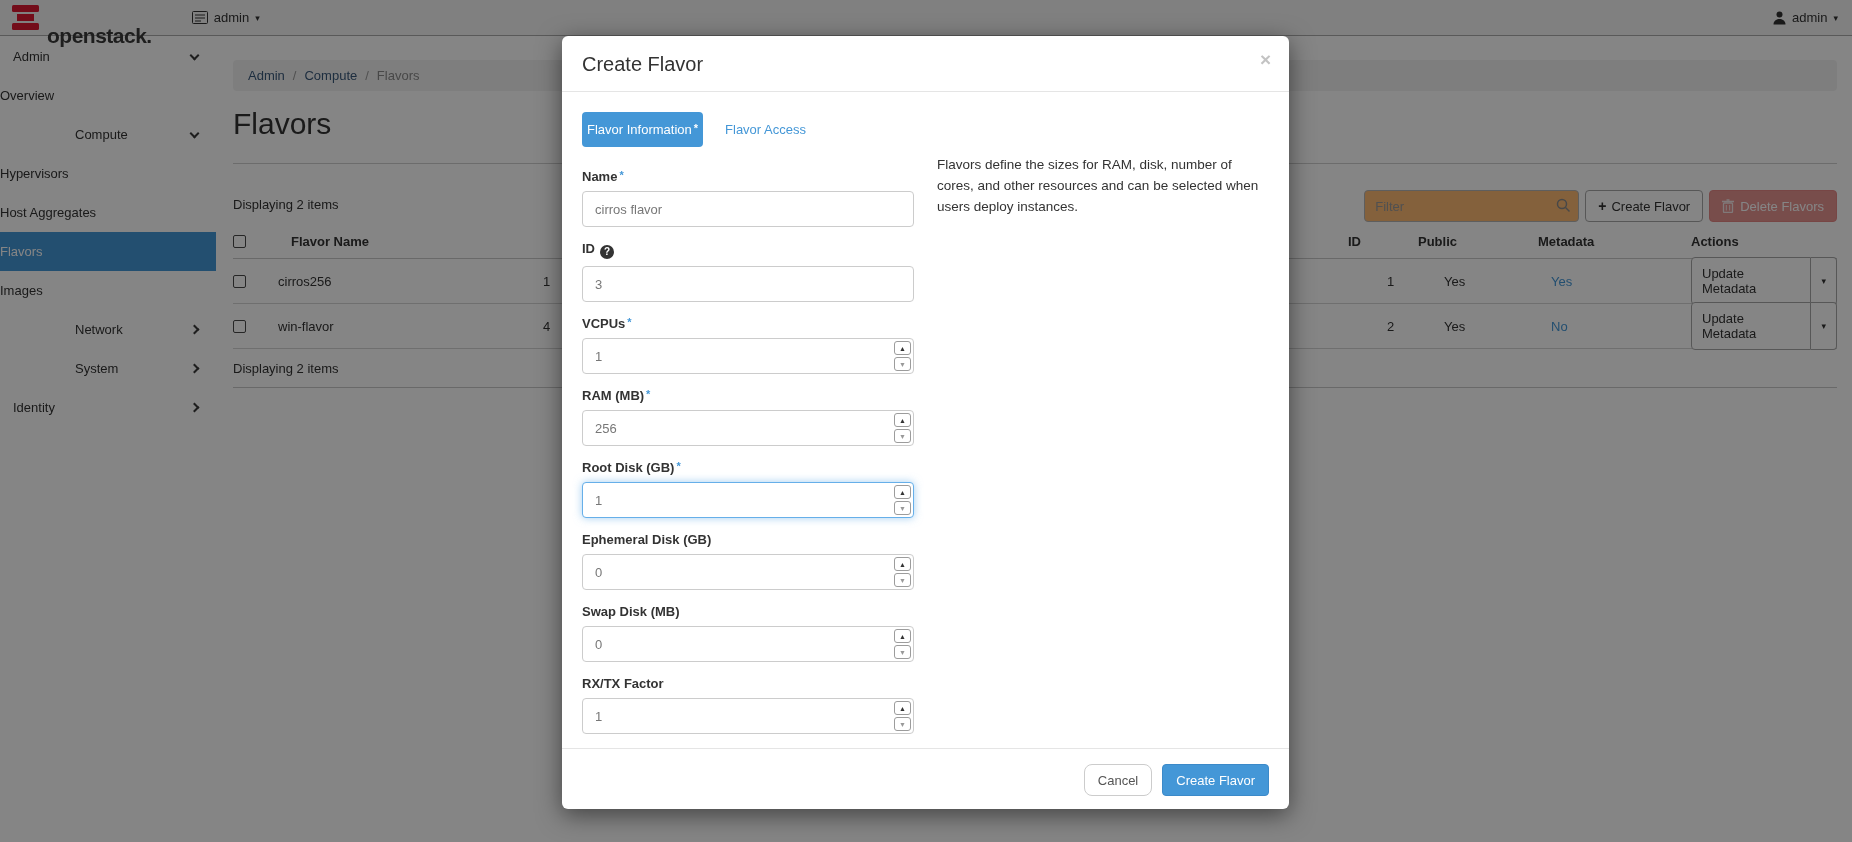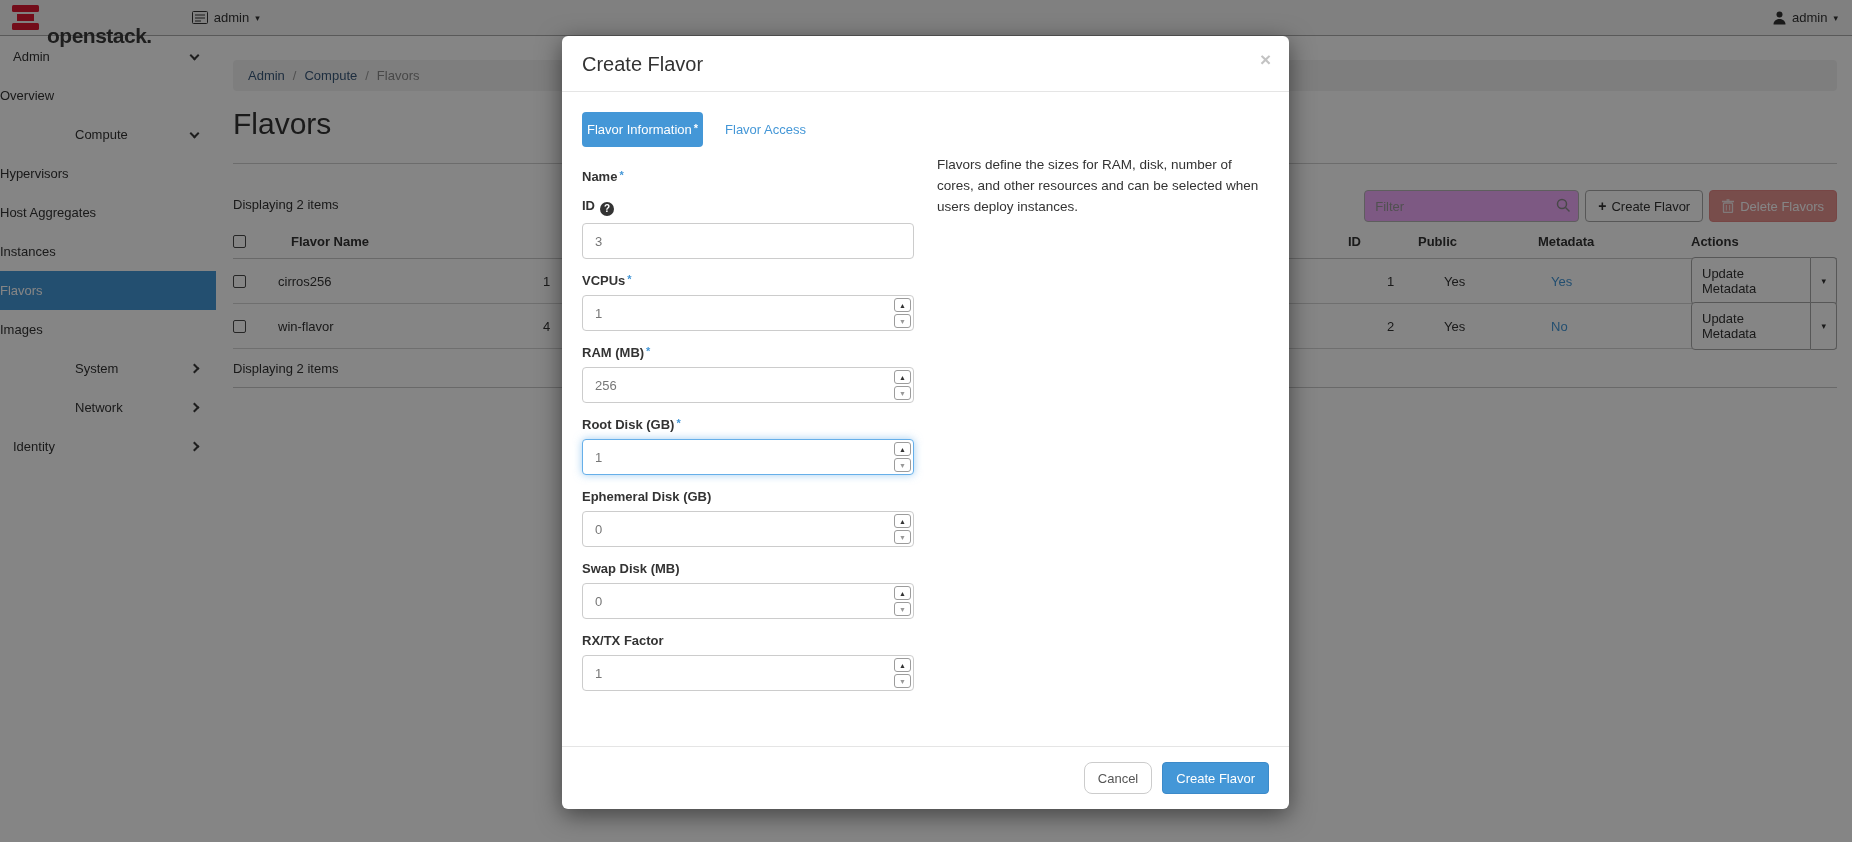--- a/index.html
+++ b/index.html
@@ -29,21 +29,21 @@
   .main { position:absolute; left:233px; top:37px; width:1604px; bottom:0; z-index:5; }
   .breadcrumb { margin-top:23px; height:31px; background:#f2f2f2; border-radius:4px; display:flex; align-items:center; padding:0 15px; gap:8px; }
   .breadcrumb a { color:#39587a; text-decoration:none; cursor:pointer; }
   .breadcrumb .sep { color:#999; }
   .breadcrumb .current { color:#8a8a8a; }
   .page-title { font-size:30px; font-weight:500; color:#333; margin-top:16px; }
   .title-rule { border-bottom:1px solid #cfcfcf; margin-top:22px; }
 
   .toolbar { position:absolute; right:0; top:153px; display:flex; gap:6px; }
   .filter-box { position:relative; }
-  .filter-input { width:215px; height:32px; border:1px solid #b5b5b5; border-radius:4px; padding:0 30px 0 10px; font-size:13px; color:#555; background:#f0abfc; }
+  .filter-input { width:215px; height:32px; border:1px solid #b5b5b5; border-radius:4px; padding:0 30px 0 10px; font-size:13px; color:#555; background:#fdba74; }
   .filter-input::placeholder { color:#9a9a9a; }
   .search-ic { position:absolute; right:8px; top:8px; }
   .btn { height:32px; border-radius:4px; font-size:13px; display:inline-flex; align-items:center; justify-content:center; cursor:pointer; padding:0 12px; white-space:nowrap; }
   .btn-default { background:#fff; border:1px solid #a8a8a8; color:#333; }
   .btn-danger { background:#d9534f; border:1px solid #d43f3a; color:#fff; opacity:.62; }
   .plus-glyph { font-weight:bold; margin-right:5px; font-size:14px; }
   .trash-ic { margin-right:6px; }
 
   .caption { margin-top:33px; color:#333; }
 
@@ -134,35 +134,32 @@
   <div class="nav-item group">
       <span>Compute</span>
       <span class="chev down"></span>
     </div>
   <div class="nav-item leaf">
       <span>Hypervisors</span>
     </div>
   <div class="nav-item leaf">
       <span>Host Aggregates</span>
     </div>
-  <div class="nav-item leaf">
-      <span>Instances</span>
-    </div>
   <div class="nav-item leaf active">
       <span>Flavors</span>
     </div>
   <div class="nav-item leaf">
       <span>Images</span>
     </div>
   <div class="nav-item group">
+      <span>Network</span>
+      <span class="chev right"></span>
+    </div>
+  <div class="nav-item group">
       <span>System</span>
-      <span class="chev right"></span>
-    </div>
-  <div class="nav-item group">
-      <span>Network</span>
       <span class="chev right"></span>
     </div>
   <div class="nav-item top">
       <span>Identity</span>
       <span class="chev right"></span>
     </div>
 </div>
 
 <div class="main">
   <div class="breadcrumb">
@@ -265,20 +262,21 @@
   </div>
   <div class="modal-body">
     <div class="tabs">
       <span class="tab-active"><span>Flavor Information</span><span class="req">*</span></span>
       <span class="tab-link">Flavor Access</span>
     </div>
 
     <div class="form-col">
       <div class="form-group">
         <label><span>Name</span><span class="req">*</span></label>
+        <div class="input-wrap"><input class="form-input text" value="cirros flavor" style=""></div>
       </div>
 
       <div class="form-group">
         <label><span>ID</span><span class="help-icon">?</span></label>
         <div class="input-wrap"><input class="form-input text" value="3" style=""></div>
       </div>
 
       <div class="form-group">
         <label><span>VCPUs</span><span class="req">*</span></label>
         <div class="input-wrap">

